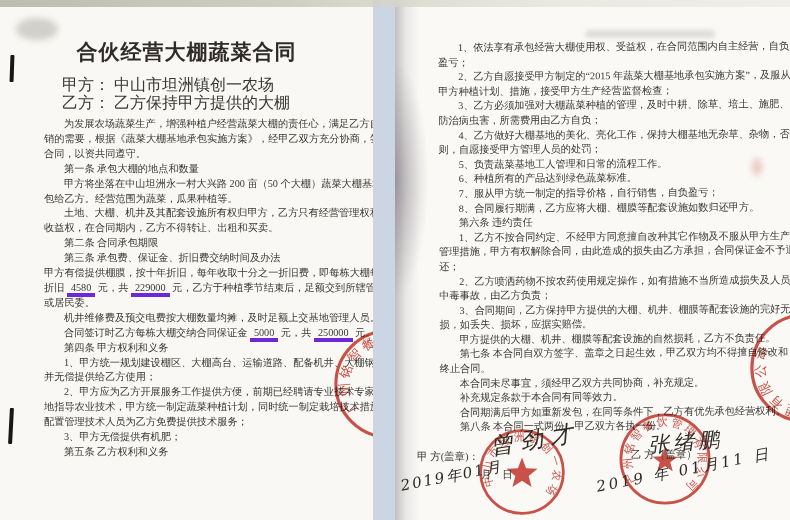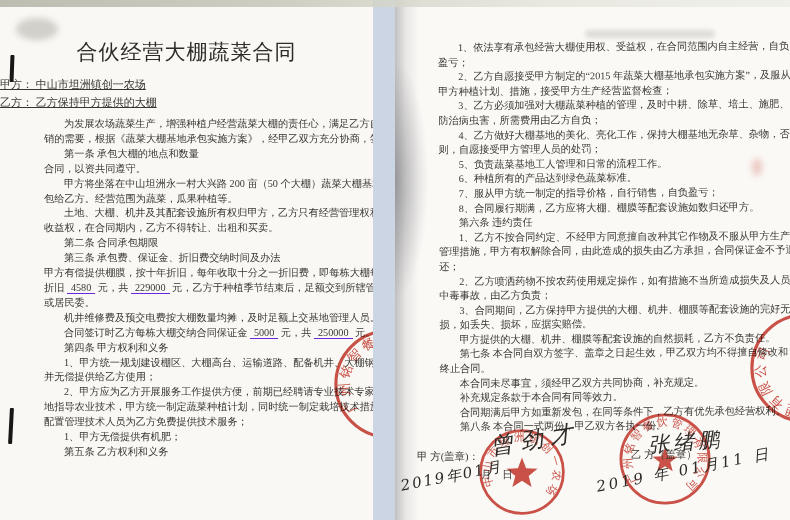--- a/index.html
+++ b/index.html
@@ -16,28 +16,28 @@
   .smudge-tr{left:585px;top:30px;width:130px;height:8px;background:rgba(150,150,143,.28);filter:blur(2px);border-radius:4px;}
   .red-dot{left:752px;top:158px;width:10px;height:18px;background:rgba(205,85,70,.3);}
   .mark{position:absolute;width:4px;background:#181715;z-index:6;border-radius:1px;}
   .mark-1{left:10px;top:55px;height:27px;transform:rotate(2deg);}
   .mark-2{left:9px;top:408px;height:36px;transform:rotate(3deg);}
   .edge-shadow{position:absolute;left:0;top:0;width:24px;height:520px;z-index:1;
     background:linear-gradient(to right,rgba(108,106,112,.40),rgba(150,148,152,.18) 45%,transparent);}
   .edge-bulge{position:absolute;left:0;top:60px;width:34px;height:240px;z-index:1;
     background:radial-gradient(ellipse at left center,rgba(92,90,98,.42),transparent 70%);}
   
-  .title{margin:38px 0 10px 0;text-align:center;font-size:21px;font-weight:normal;letter-spacing:1px;
+  .title{margin:38px 0 10px 0;text-align:center;font-size:21px;font-weight:bold;letter-spacing:1px;
          color:#2e2b28;font-family:"Liberation Sans",sans-serif;}
-  .party{font-size:11px;line-height:17.5px;text-decoration:underline;}
+  .party{margin-left:62px;font-size:16px;line-height:17.5px;}
   .body-l{margin:6px 20px 0 44px;font-size:10.2px;line-height:14.9px;}
   .body-r{position:relative;z-index:2;margin:40px 8px 0 44px;font-size:10.2px;line-height:14.6px;transform:rotate(-0.3deg);}
   .line{white-space:nowrap;}
   .ind{padding-left:20px;}
-  .fill{border-bottom:1px solid #6d28d9;padding:0 4px;}
+  .fill{border-bottom:4px solid #6d28d9;padding:0 4px;}
   .page-num{position:absolute;left:8px;width:373px;top:487px;text-align:center;font-size:11.5px;color:#97948c;margin-top:36px;}
   
   .stamp{position:absolute;mix-blend-mode:multiply;opacity:.88;z-index:3;}
   
   .sig-label{position:absolute;font-size:10.5px;z-index:4;}
   .sig-printed-date{position:absolute;font-size:10.5px;z-index:4;letter-spacing:4px;}
   .hand{position:absolute;font-family:"DejaVu Serif",serif;font-style:italic;color:#2e2a26;z-index:5;white-space:nowrap;}
   .hand-name-a{left:95px;top:424px;font-size:23px;letter-spacing:7px;transform:rotate(-9deg);}
   .hand-date-a{left:5px;top:467px;font-size:15px;letter-spacing:2px;transform:rotate(-11deg);}
   .hand-name-b{left:253px;top:428px;font-size:21px;letter-spacing:4px;transform:rotate(-5deg);}
@@ -57,40 +57,40 @@
 
 <div class="canvas">
 
   <div class="page page-left">
     <div class="title">合伙经营大棚蔬菜合同</div>
     <div class="party">甲方： 中山市坦洲镇创一农场</div>
     <div class="party">乙方： 乙方保持甲方提供的大棚</div>
     <div class="body-l">
         <div class="line ind">为发展农场蔬菜生产，增强种植户经营蔬菜大棚的责任心，满足乙方自产自</div>
         <div class="line">销的需要，根据《蔬菜大棚基地承包实施方案》，经甲乙双方充分协商，签订本</div>
+        <div class="line">合同，以资共同遵守。</div>
         <div class="line ind">第一条 承包大棚的地点和数量</div>
-        <div class="line">合同，以资共同遵守。</div>
         <div class="line ind">甲方将坐落在中山坦洲永一村大兴路 200 亩（50 个大棚）蔬菜大棚基地承</div>
         <div class="line">包给乙方。经营范围为蔬菜，瓜果种植等。</div>
         <div class="line ind">土地、大棚、机井及其配套设施所有权归甲方，乙方只有经营管理权和承包</div>
         <div class="line">收益权，在合同期内，乙方不得转让、出租和买卖。</div>
         <div class="line ind">第二条 合同承包期限</div>
         <div class="line ind">第三条 承包费、保证金、折旧费交纳时间及办法</div>
         <div class="line">甲方有偿提供棚膜，按十年折旧，每年收取十分之一折旧费，即每栋大棚每年</div>
         <div class="line">折旧 <span class="fill">4580</span> 元，共 <span class="fill">229000</span> 元，乙方于种植季节结束后，足额交到所辖管理区</div>
         <div class="line">或居民委。</div>
         <div class="line ind">机井维修费及预交电费按大棚数量均摊，及时足额上交基地管理人员。</div>
         <div class="line ind">合同签订时乙方每栋大棚交纳合同保证金 <span class="fill">5000</span> 元，共 <span class="fill">250000</span> 元。</div>
         <div class="line ind">第四条 甲方权利和义务</div>
         <div class="line ind">1、甲方统一规划建设棚区、大棚高台、运输道路、配备机井、大棚钢骨架，</div>
         <div class="line">并无偿提供给乙方使用；</div>
         <div class="line ind">2、甲方应为乙方开展服务工作提供方便，前期已经聘请专业技术专家在基</div>
         <div class="line">地指导农业技术，甲方统一制定蔬菜种植计划，同时统一制定栽培技术措施，并</div>
         <div class="line">配置管理技术人员为乙方免费提供技术服务；</div>
-        <div class="line ind">1、甲方无偿提供有机肥；</div>
+        <div class="line ind">3、甲方无偿提供有机肥；</div>
         <div class="line ind">第五条 乙方权利和义务</div>
       </div>
     <div class="page-num">1/8</div>
 
     <svg class="stamp" style="left:330px;top:325px" width="118" height="118" viewBox="0 0 120 120">
       <circle cx="60" cy="60" r="54" fill="none" stroke="#c63b30" stroke-width="3.2"></circle>
       <text font-size="13.5" fill="#c63b30" letter-spacing="3" font-family="Liberation Serif,serif">
         <textPath href="#sealArc" startOffset="36">广州铭智餐饮管理有限公司</textPath>
       </text>
       <polygon fill="#c63b30" points="60,46 64,56.5 75.2,57.1 66.5,64.1 69.4,74.9 60,68.8 50.6,74.9 53.5,64.1 44.8,57.1 56,56.5"></polygon>

